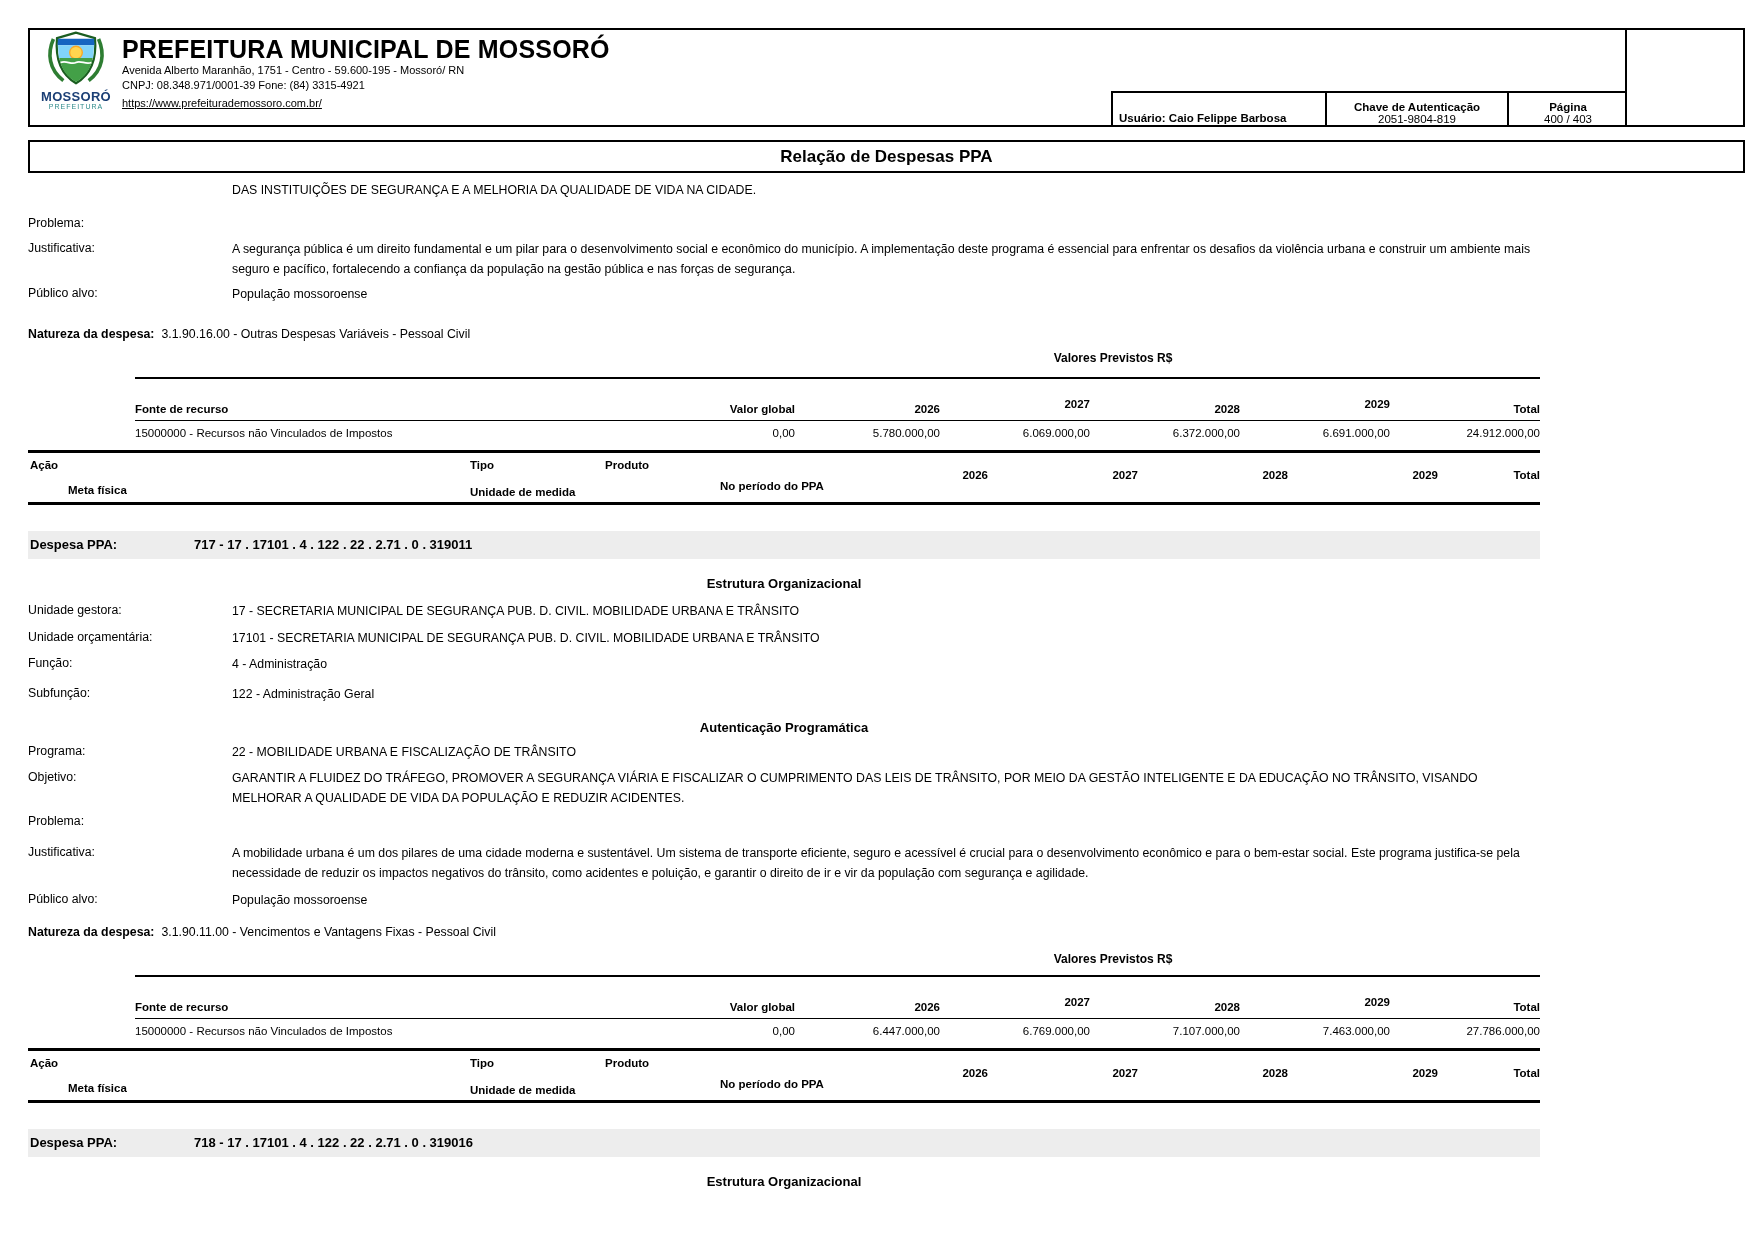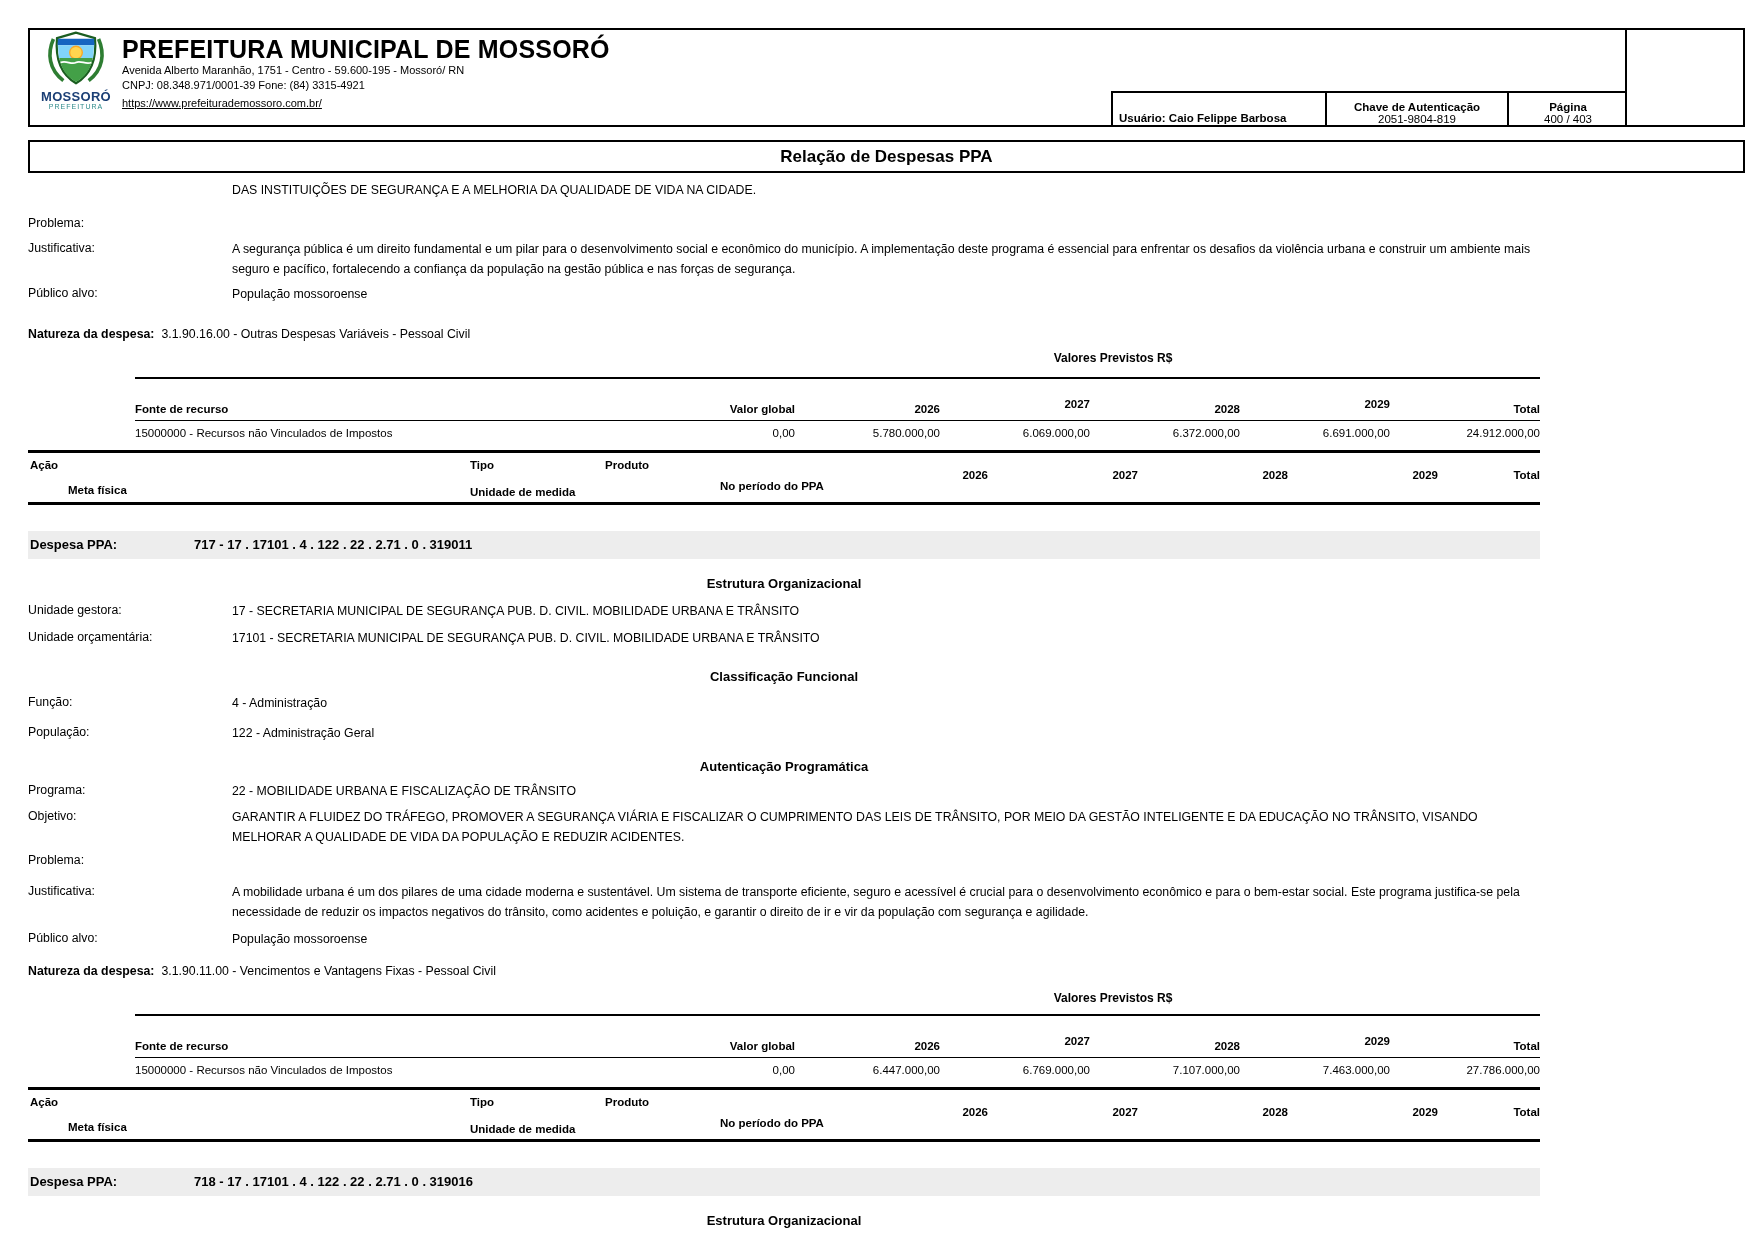--- a/index.html
+++ b/index.html
@@ -196,30 +196,26 @@
     </div>
     <div class="lv mt7">
       <div class="lv-label">Unidade gestora:</div>
       <div class="lv-value">17 - SECRETARIA MUNICIPAL DE SEGURANÇA PUB. D. CIVIL. MOBILIDADE URBANA E TRÂNSITO</div>
     </div>
     <div class="lv mt7">
       <div class="lv-label">Unidade orçamentária:</div>
       <div class="lv-value">17101 - SECRETARIA MUNICIPAL DE SEGURANÇA PUB. D. CIVIL. MOBILIDADE URBANA E TRÂNSITO</div>
     </div>
 
-    <div class="sec mt19">
-      <div class="sec-title">Classificação Funcional</div>
-      <div class="sec-line"></div>
-    </div>
     <div class="lv mt6">
       <div class="lv-label">Função:</div>
       <div class="lv-value">4 - Administração</div>
     </div>
     <div class="lv mt10">
-      <div class="lv-label">População:</div>
+      <div class="lv-label">Subfunção:</div>
       <div class="lv-value">122 - Administração Geral</div>
     </div>
 
     <div class="sec mt14">
       <div class="sec-title">Autenticação Programática</div>
       <div class="sec-line"></div>
     </div>
     <div class="lv mt4">
       <div class="lv-label">Programa:</div>
       <div class="lv-value">22 - MOBILIDADE URBANA E FISCALIZAÇÃO DE TRÂNSITO</div>

